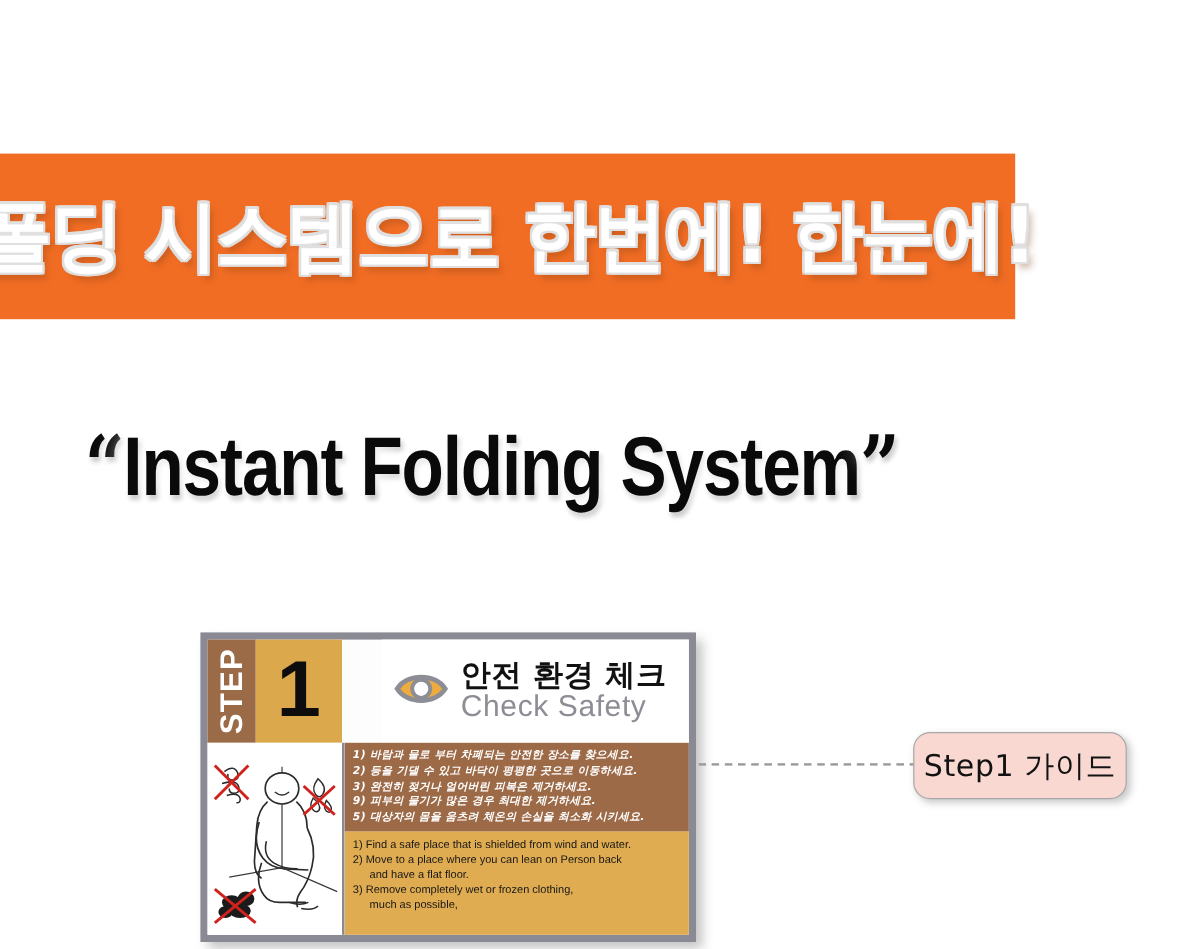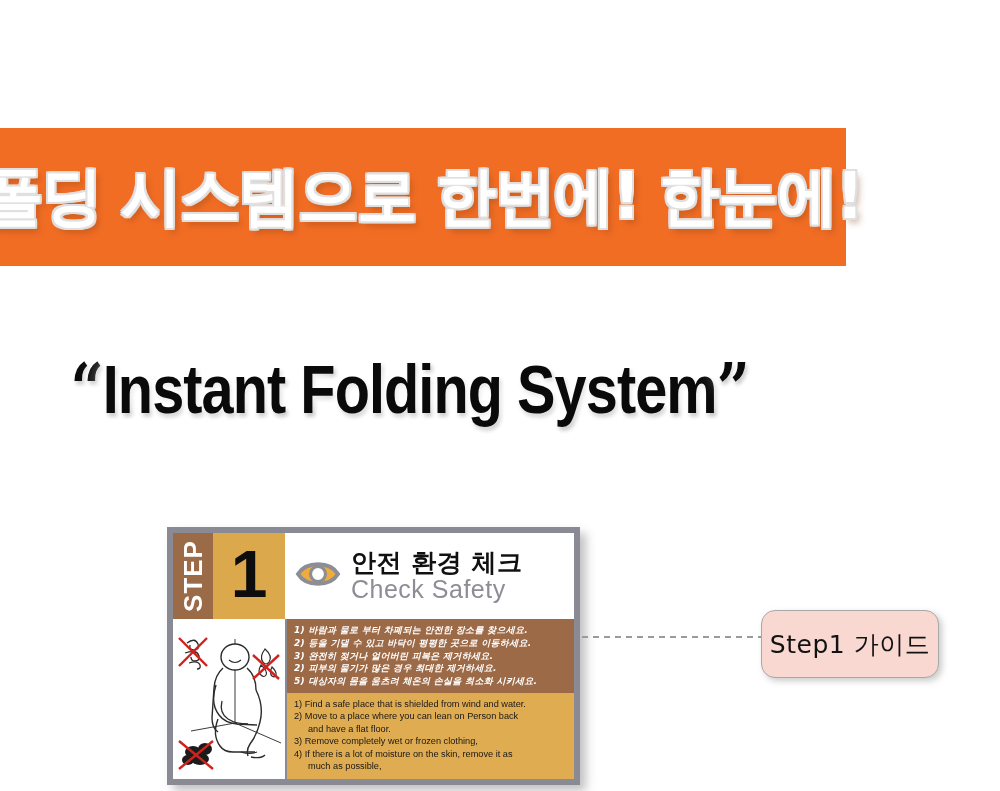--- a/index.html
+++ b/index.html
@@ -129,20 +129,21 @@
     padding-bottom: 4px;
     box-sizing: border-box;
   }
   .head-title {
     flex: 1;
     background: #ffffff;
     display: flex;
     align-items: center;
     padding-left: 10px;
     box-sizing: border-box;
+    margin-left: 33px;
   }
   .eye-icon { flex: none; margin-right: 10px; }
   .head-text { line-height: 1.04; }
   .head-ko {
     font-size: 25px;
     font-weight: bold;
     color: #111111;
     letter-spacing: 0.5px;
     font-family: "DejaVu Sans", "Liberation Sans", sans-serif;
   }
@@ -214,21 +215,21 @@
     height: 2px;
     background-image: linear-gradient(to right, #9a9a9a 0 6px, transparent 6px 11px);
     background-size: 11px 2px;
     background-repeat: repeat-x;
   }
   .callout {
     position: absolute;
     left: 761px;
     top: 610px;
     width: 178px;
-    height: 68px;
+    height: 56px;
     background: #f8d8d0;
     border: 1.6px solid #a8a8a8;
     border-radius: 14px;
     display: flex;
     align-items: center;
     justify-content: center;
     box-shadow: 3px 3px 6px rgba(140,140,140,0.45);
     box-sizing: border-box;
   }
   .callout span {
@@ -326,29 +327,28 @@
             <line x1="40" y1="122" x2="6" y2="150"></line>
           </g>
         </svg>
       </div>
 
       <div class="text-col">
         <div class="ko-block">
           <div class="ln">1) 바람과 물로 부터 차폐되는 안전한 장소를 찾으세요.</div>
           <div class="ln">2) 등을 기댈 수 있고 바닥이 평평한 곳으로 이동하세요.</div>
           <div class="ln">3) 완전히 젖거나 얼어버린 피복은 제거하세요.</div>
-          <div class="ln">2) 피부의 물기가 많은 경우 최대한 제거하세요.</div>
+          <div class="ln">9) 피부의 물기가 많은 경우 최대한 제거하세요.</div>
           <div class="ln">5) 대상자의 몸을 움츠려 체온의 손실을 최소화 시키세요.</div>
         </div>
         <div class="en-block">
           <div class="ln">1) Find a safe place that is shielded from wind and water.</div>
           <div class="ln">2) Move to a place where you can lean on Person back</div>
           <div class="ln ind">and have a flat floor.</div>
           <div class="ln">3) Remove completely wet or frozen clothing,</div>
-          <div class="ln">4) If there is a lot of moisture on the skin, remove it as</div>
           <div class="ln ind">much as possible,</div>
         </div>
       </div>
     </div>
 
   </div>
 </div>
 
 <div class="connector"></div>
 

